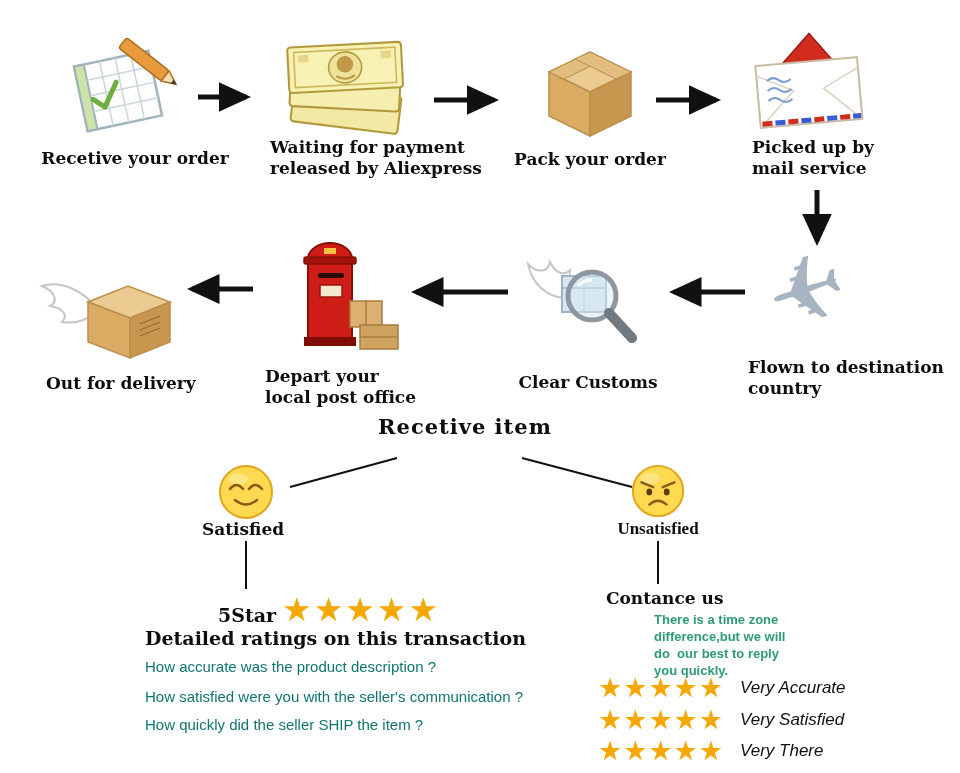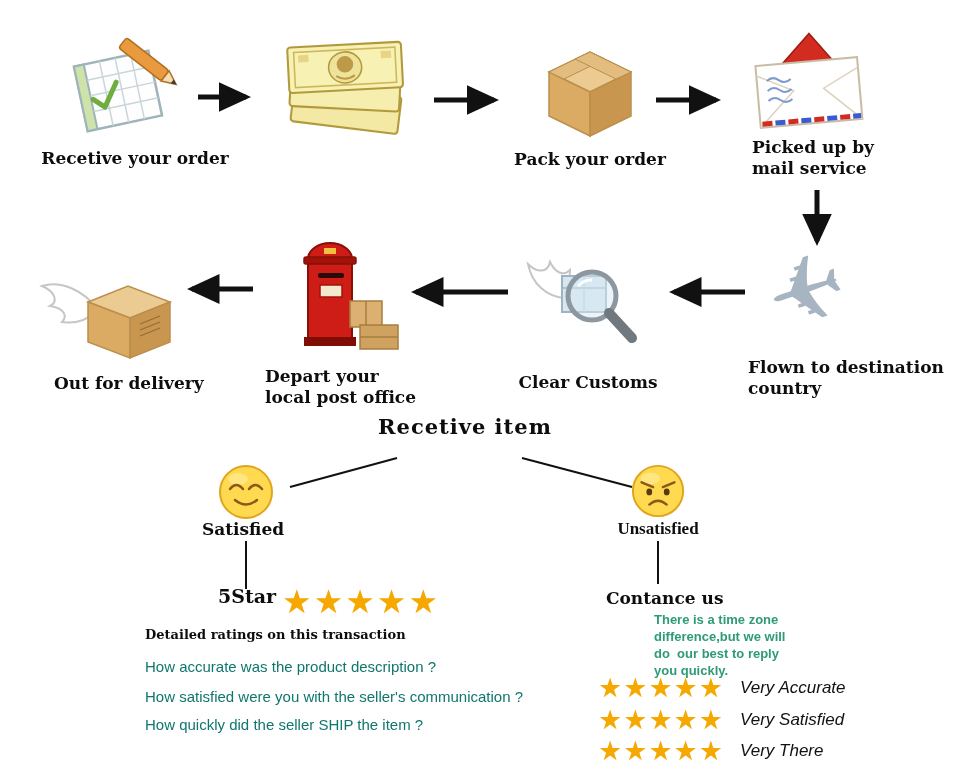--- a/index.html
+++ b/index.html
@@ -14,24 +14,24 @@
     font-weight:700; font-size:17px; line-height:1.22;
     white-space:pre-line; color:#0d0d0d;
   }
   .center { text-align:center; }
   .receive-title { font-size:21px; font-weight:700; letter-spacing:1px; }
   .face-label { font-weight:700; font-size:17px; }
   .stars {
     font-family:"DejaVu Sans","Liberation Sans",sans-serif;
     color:#F5A800; letter-spacing:2px; line-height:1;
   }
-  .fivestar-row { display:flex; align-items:flex-start; }
+  .fivestar-row { display:flex; align-items:flex-end;margin-top:8px; }
   .fivestar-label { font-weight:700; font-size:19px; }
   .fivestar-row .stars { font-size:33px; margin-left:6px; }
-  .ratings-title { font-weight:700; font-size:13px; }
+  .ratings-title { font-weight:700; font-size:19px; }
   .question {
     font-family:"Liberation Sans","DejaVu Sans",sans-serif;
     font-size:15px; color:#0f766e;
   }
   .contact-title { font-weight:700; font-size:17px; }
   .contact-note {
     font-family:"Liberation Sans","DejaVu Sans",sans-serif;
     font-weight:700; font-size:13px; line-height:1.3;
     color:#2E9B77; white-space:pre-wrap;
   }
@@ -109,20 +109,22 @@
         <rect x="16" y="12" width="110" height="44" rx="3" fill="#f8f1b4" stroke="#b29a3c" stroke-width="2"></rect>
         <rect x="22" y="17" width="98" height="34" fill="none" stroke="#cdb75e" stroke-width="1.5"></rect>
         <ellipse cx="71" cy="34" rx="16" ry="15" fill="#efe29a" stroke="#b29a3c" stroke-width="1.5"></ellipse>
         <circle cx="71" cy="31" r="8" fill="#bd9a47"></circle>
         <path d="M62,42 q9,6 18,0" fill="none" stroke="#bd9a47" stroke-width="2"></path>
         <rect x="26" y="20" width="10" height="7" fill="#e6d587"></rect>
         <rect x="106" y="20" width="10" height="7" fill="#e6d587"></rect>
       </g>
     </svg>
   </div>
+  <div class="abs flow-label" style="left:270px; top:137px; width:220px;">Waiting for payment
+released by Aliexpress</div>
 
   <div class="abs" style="left:535px; top:40px;">
     <svg width="110" height="100" viewBox="0 0 110 100">
       <polygon points="14,32 55,12 96,32 55,52" fill="#eccb92" stroke="#bb8f4c" stroke-width="1.5"></polygon>
       <polygon points="14,32 55,52 55,96 14,76" fill="#dcab63" stroke="#bb8f4c" stroke-width="1.5"></polygon>
       <polygon points="96,32 55,52 55,96 96,76" fill="#c9964f" stroke="#bb8f4c" stroke-width="1.5"></polygon>
       <polygon points="14,32 55,12 70,19 29,39" fill="#e2bd7f" stroke="#bb8f4c" stroke-width="1"></polygon>
       <polygon points="96,32 55,12 40,19 81,39" fill="#e2bd7f" stroke="#bb8f4c" stroke-width="1"></polygon>
     </svg>
   </div>
@@ -196,21 +198,21 @@
       <polygon points="52,40 92,24 134,40 94,56" fill="#eccb92" stroke="#bb8f4c" stroke-width="1.5"></polygon>
       <polygon points="52,40 94,56 94,96 52,80" fill="#dcab63" stroke="#bb8f4c" stroke-width="1.5"></polygon>
       <polygon points="134,40 94,56 94,96 134,80" fill="#c9964f" stroke="#bb8f4c" stroke-width="1.5"></polygon>
       <g stroke="#8a6230" stroke-width="1.2" opacity="0.8">
         <line x1="104" y1="62" x2="124" y2="54"></line>
         <line x1="104" y1="68" x2="124" y2="60"></line>
         <line x1="104" y1="74" x2="124" y2="66"></line>
       </g>
     </svg>
   </div>
-  <div class="abs flow-label" style="left:46px; top:373px; width:180px;margin-left:8px;">Out for delivery</div>
+  <div class="abs flow-label" style="left:46px; top:373px; width:180px;">Out for delivery</div>
 
   <div class="abs receive-title center" style="left:330px; top:414px; width:270px;">Recetive item</div>
 
   <div class="abs" style="left:216px; top:462px;">
     <svg width="60" height="60" viewBox="0 0 60 60">
       <circle cx="30" cy="30" r="26" fill="#ffd94f" stroke="#e0a51c" stroke-width="2"></circle>
       <ellipse cx="22" cy="17" rx="10" ry="6" fill="#ffe98c" opacity="0.8"></ellipse>
       <path d="M14,27 q6,-8 13,0" fill="none" stroke="#8a5a18" stroke-width="2.5" stroke-linecap="round"></path>
       <path d="M33,27 q6,-8 13,0" fill="none" stroke="#8a5a18" stroke-width="2.5" stroke-linecap="round"></path>
       <path d="M19,38 q11,9 22,0" fill="none" stroke="#8a5a18" stroke-width="2.5" stroke-linecap="round"></path>

